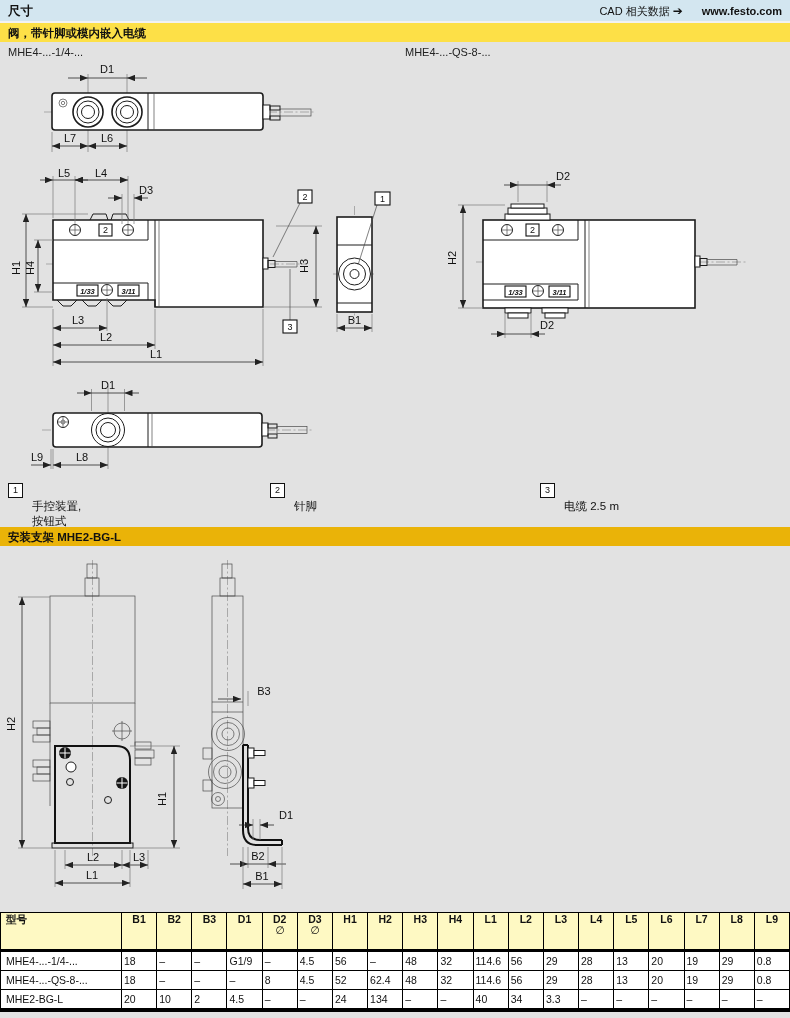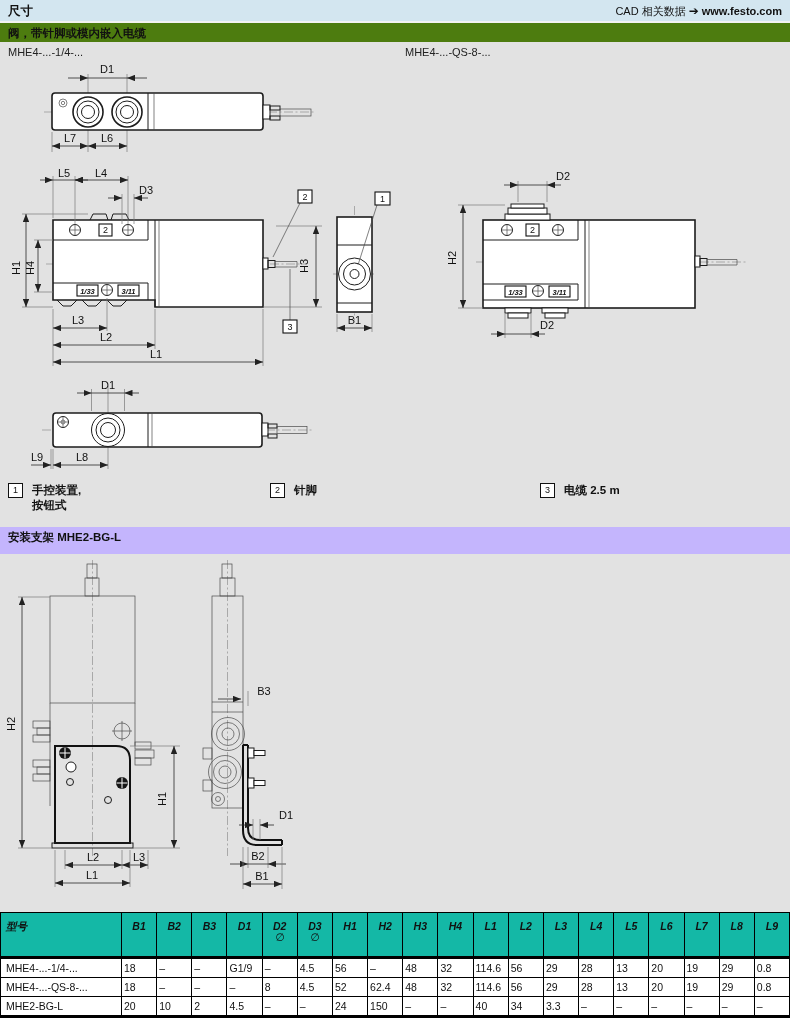--- a/index.html
+++ b/index.html
@@ -3,34 +3,34 @@
 <meta charset="utf-8">
 <style>
   html,body{margin:0;padding:0;}
   body{font-family:"Liberation Sans","DejaVu Sans",sans-serif;background:#cfcfcf;}
   #page{position:relative;width:790px;height:1018px;background:#e2e2e2;overflow:hidden;margin:0 auto;}
 
   
   .band1{position:absolute;left:0;top:0;width:790px;height:21px;background:#d3e6f0;border-bottom:2px solid #f2f2f2;}
   .band1 .ttl{position:absolute;left:8px;top:3px;font-size:12.5px;font-weight:bold;color:#111;font-family:Liberation Mono, monospace;}
   .band1 .cad{position:absolute;right:8px;top:4px;font-size:11px;color:#111;}
-  .band1 .cad b{font-weight:bold;}
+  .band1 .cad b{font-weight:bold;margin-left:16px;}
   .band1 .arrow{font-size:12px;padding:0 3px;}
-  .band2{position:absolute;left:0;top:23px;width:790px;height:19px;background:#4d7c0f;}
+  .band2{position:absolute;left:0;top:23px;width:790px;height:19px;background:#fde047;}
   .band2 .sub{position:absolute;left:8px;top:3px;font-size:11.5px;font-weight:bold;color:#111;}
-  .band3{position:absolute;left:0;top:527px;width:790px;height:27px;background:#c4b5fd;}
+  .band3{position:absolute;left:0;top:527px;width:790px;height:19px;background:#eab308;}
   .band3 .sub{position:absolute;left:8px;top:3px;font-size:11.5px;font-weight:bold;color:#111;}
   .variant{position:absolute;top:46px;font-size:11px;color:#222;}
   .v-left{left:8px;} .v-right{left:405px;}
 
   
   .legend-item{position:absolute;top:483px;font-size:11.5px;color:#111;}
   .legend-item .refbox{display:inline-block;width:13px;height:13px;border:1.2px solid #111;background:#fff;
      font-size:9px;line-height:13px;text-align:center;vertical-align:top;margin-right:9px;}
-  .legend-item .ltxt{display:inline-block;font-weight:bold;vertical-align:top;line-height:15px;}
+  .legend-item .ltxt{display:inline-block;font-weight:normal;vertical-align:top;line-height:15px;margin-top:16px;}
 
   
   svg{position:absolute;overflow:visible;}
   svg text{font-family:"Liberation Sans","DejaVu Sans",sans-serif;}
   .o{stroke:#1c1c1c;stroke-width:1.6;fill:none;stroke-linejoin:miter;}
   .o2{stroke:#111;stroke-width:2;fill:none;}
   .m{stroke:#1c1c1c;stroke-width:1;fill:none;}
   .t{stroke:#4a4a4a;stroke-width:.7;fill:none;}
   .d{stroke:#2a2a2a;stroke-width:.8;fill:none;}
   .x{stroke:#787878;stroke-width:.7;fill:none;}
@@ -40,21 +40,21 @@
   .refb{fill:#fff;stroke:#111;stroke-width:1.1;}
   .reft{font-size:9px;fill:#111;text-anchor:middle;}
   .portt{font-size:7.5px;font-weight:bold;font-style:italic;fill:#111;text-anchor:middle;}
   .blk{fill:#151515;stroke:none;}
   .wx{stroke:#fff;stroke-width:1;}
 
   
   .dims-table{position:absolute;left:0;top:912px;width:790px;border-collapse:collapse;table-layout:fixed;
      font-size:10.5px;color:#111;background:#fff;}
   .dims-table th,.dims-table td{border:1px solid #000;padding:0 2px;}
-  .dims-table th{background:#14b8a6;font-weight:bold;vertical-align:top;text-align:center;height:36px;padding-top:7px;font-style:italic;}
+  .dims-table th{background:#fef9c3;font-weight:bold;vertical-align:top;text-align:center;height:36px;padding-top:0;}
   .dims-table th.model-h{text-align:left;padding-left:5px;width:113px;}
   .dims-table td{height:18px;text-align:left;background:#fff;}
   .dims-table td.model{text-align:left;padding-left:5px;}
   .dims-table thead tr{border-bottom:3px solid #000;}
   .dims-table{border-bottom:4px solid #000;}
   .dia{font-weight:normal;font-size:10.5px;line-height:11px;}
 </style>
 </head>
 <body>
 
@@ -604,21 +604,21 @@
       </tr>
       <tr>
         <td class="model">MHE2-BG-L</td>
         <td>20</td>
         <td>10</td>
         <td>2</td>
         <td>4.5</td>
         <td>–</td>
         <td>–</td>
         <td>24</td>
-        <td>150</td>
+        <td>134</td>
         <td>–</td>
         <td>–</td>
         <td>40</td>
         <td>34</td>
         <td>3.3</td>
         <td>–</td>
         <td>–</td>
         <td>–</td>
         <td>–</td>
         <td>–</td>

